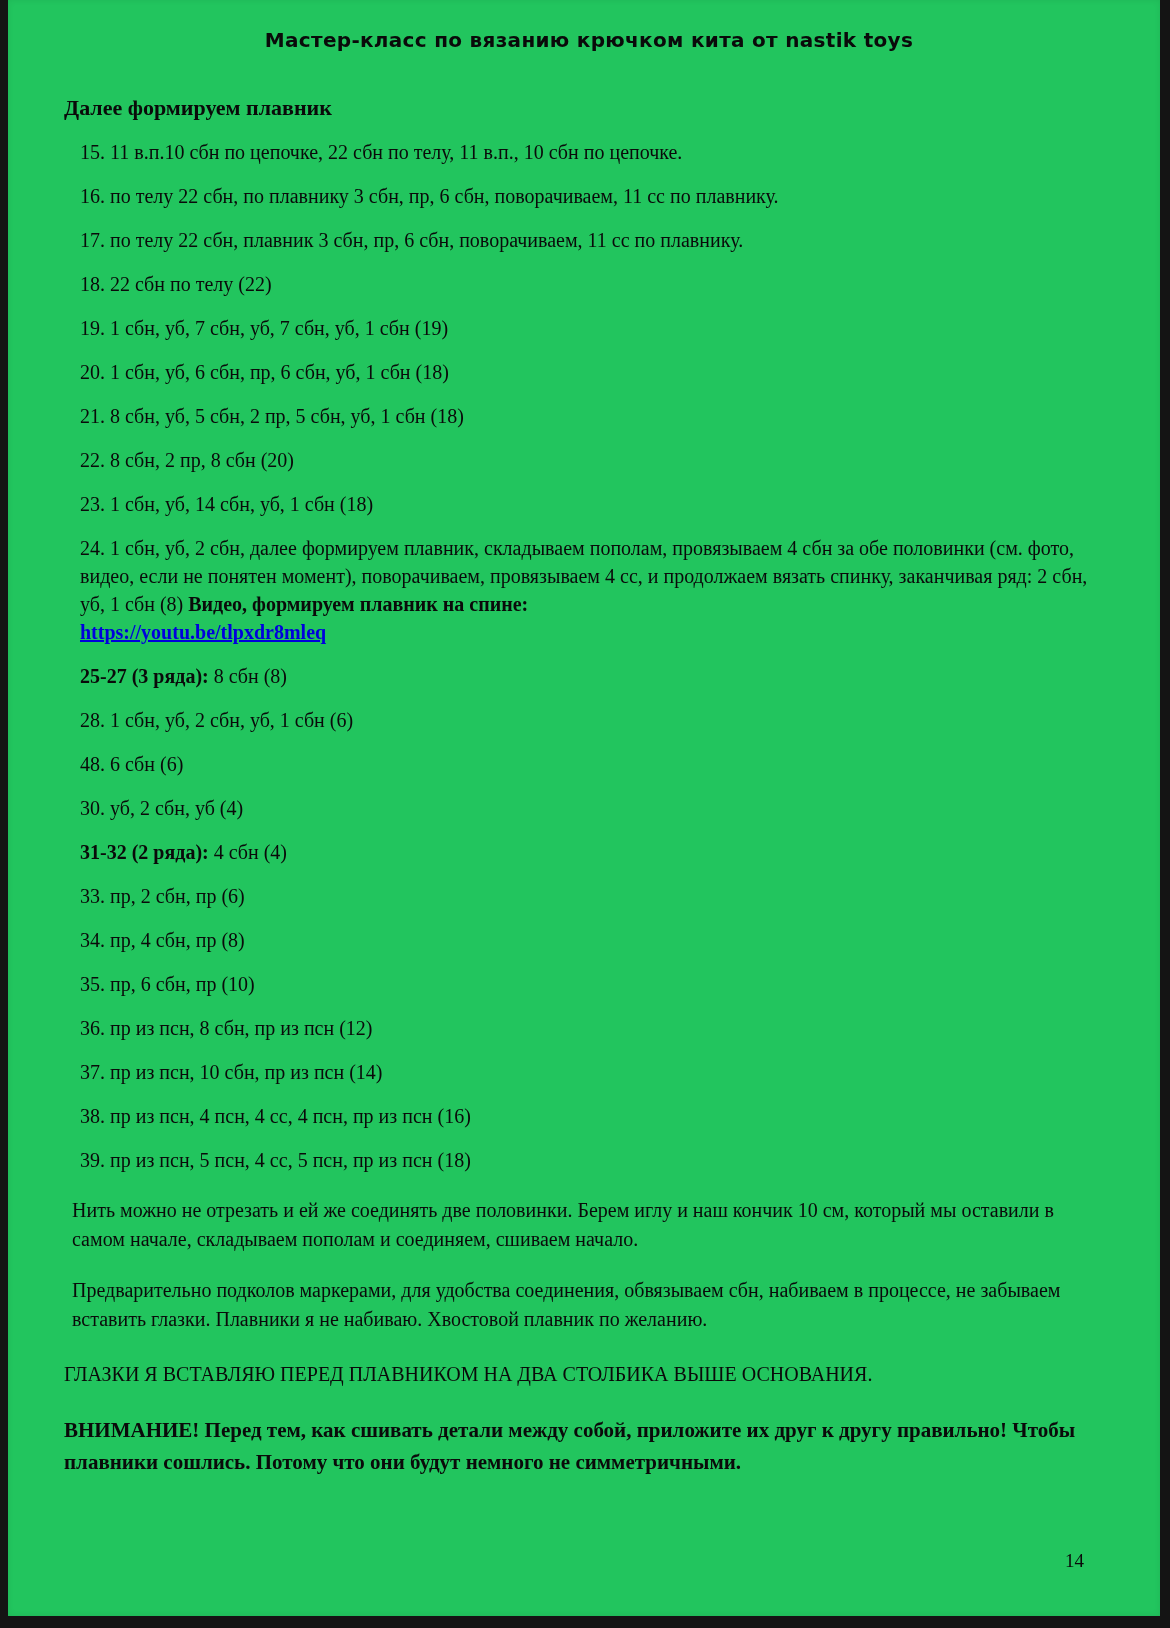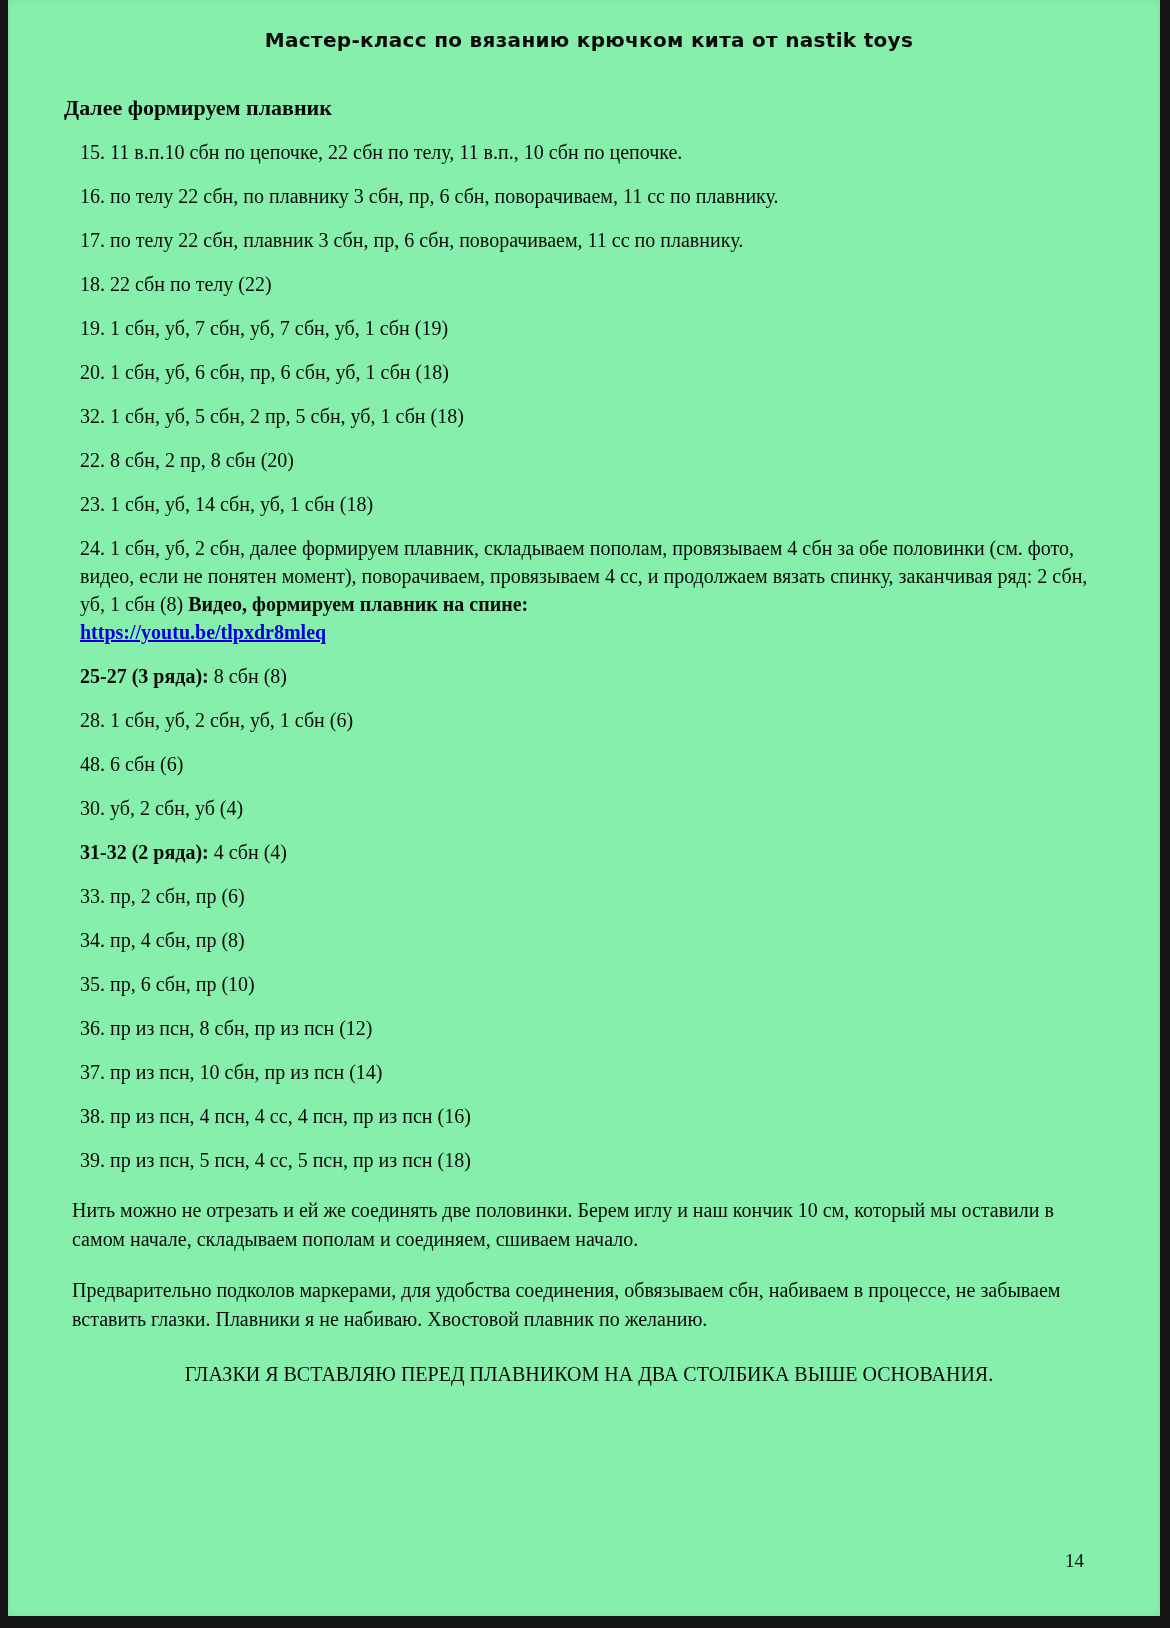--- a/index.html
+++ b/index.html
@@ -8,21 +8,21 @@
     background: #141414;
     position: relative;
     font-family: "Liberation Serif", serif;
     color: #0a0a0a;
     overflow: hidden;
   }
   .page {
     position: absolute;
     left: 8px; top: 0;
     width: 1152px; height: 1616px;
-    background: #86efac;
+    background: #22c55e;
     box-shadow: inset 0 0 6px rgba(0,0,0,0.08);
   }
   .content {
     padding: 26px 46px 0 56px;
   }
   .doc-title {
     text-align: center;
     font-family: "DejaVu Sans", sans-serif;
     font-weight: bold;
     font-size: 20px;
@@ -51,21 +51,20 @@
   }
   .para {
     margin: 22px 8px;
     font-size: 20px;
     line-height: 29px;
   }
   .eyes-note {
     margin: 26px 0 0 0;
     font-size: 20px;
     line-height: 28px;
-    text-align: center;
   }
   .warning-note {
     margin: 26px 0 0 0;
     font-weight: bold;
     font-size: 21px;
     line-height: 32px;
   }
   .page-number {
     position: absolute;
     right: 76px; bottom: 44px;
@@ -83,21 +82,21 @@
 
     <p class="section-heading">Далее формируем плавник</p>
 
     <div id="steps">
         <p class="step"><span>15. 11 в.п.10 сбн по цепочке, 22 сбн по телу, 11 в.п., 10 сбн по цепочке.</span></p>
         <p class="step"><span>16. по телу 22 сбн, по плавнику 3 сбн, пр, 6 сбн, поворачиваем, 11 сс по плавнику.</span></p>
         <p class="step"><span>17. по телу 22 сбн, плавник 3 сбн, пр, 6 сбн, поворачиваем, 11 сс по плавнику.</span></p>
         <p class="step"><span>18. 22 сбн по телу (22)</span></p>
         <p class="step"><span>19. 1 сбн, уб, 7 сбн, уб, 7 сбн, уб, 1 сбн (19)</span></p>
         <p class="step"><span>20. 1 сбн, уб, 6 сбн, пр, 6 сбн, уб, 1 сбн (18)</span></p>
-        <p class="step"><span>32. 1 сбн, уб, 5 сбн, 2 пр, 5 сбн, уб, 1 сбн (18)</span></p>
+        <p class="step"><span>21. 8 сбн, уб, 5 сбн, 2 пр, 5 сбн, уб, 1 сбн (18)</span></p>
         <p class="step"><span>22. 8 сбн, 2 пр, 8 сбн (20)</span></p>
         <p class="step"><span>23. 1 сбн, уб, 14 сбн, уб, 1 сбн (18)</span></p>
         <p class="step"><span>24. 1 сбн, уб, 2 сбн, далее формируем плавник, складываем пополам, провязываем 4 сбн за обе половинки (см. фото, видео, если не понятен момент), поворачиваем, провязываем 4 сс, и продолжаем вязать спинку, заканчивая ряд: 2 сбн, уб, 1 сбн (8) </span><b>Видео, формируем плавник на спине:</b><a href="#" class="link">https://youtu.be/tlpxdr8mleq</a></p>
         <p class="step"><b>25-27 (3 ряда):</b><span> 8 сбн (8)</span></p>
         <p class="step"><span>28. 1 сбн, уб, 2 сбн, уб, 1 сбн (6)</span></p>
         <p class="step"><span>48. 6 сбн (6)</span></p>
         <p class="step"><span>30. уб, 2 сбн, уб (4)</span></p>
         <p class="step"><b>31-32 (2 ряда):</b><span> 4 сбн (4)</span></p>
         <p class="step"><span>33. пр, 2 сбн, пр (6)</span></p>
         <p class="step"><span>34. пр, 4 сбн, пр (8)</span></p>
@@ -107,17 +106,18 @@
         <p class="step"><span>38. пр из псн, 4 псн, 4 сс, 4 псн, пр из псн (16)</span></p>
         <p class="step"><span>39. пр из псн, 5 псн, 4 сс, 5 псн, пр из псн (18)</span></p>
       </div>
 
     <p class="para">Нить можно не отрезать и ей же соединять две половинки. Берем иглу и наш кончик 10 см, который мы оставили в самом начале, складываем пополам и соединяем, сшиваем начало.</p>
 
     <p class="para">Предварительно подколов маркерами, для удобства соединения, обвязываем сбн, набиваем в процессе, не забываем вставить глазки. Плавники я не набиваю. Хвостовой плавник по желанию.</p>
 
     <p class="eyes-note">ГЛАЗКИ Я ВСТАВЛЯЮ ПЕРЕД ПЛАВНИКОМ НА ДВА СТОЛБИКА ВЫШЕ ОСНОВАНИЯ.</p>
 
+    <p class="warning-note">ВНИМАНИЕ! Перед тем, как сшивать детали между собой, приложите их друг к другу правильно! Чтобы плавники сошлись. Потому что они будут немного не симметричными.</p>
 
   </div>
 
   <div class="page-number">14</div>
 </div>
 
 </body></html>

